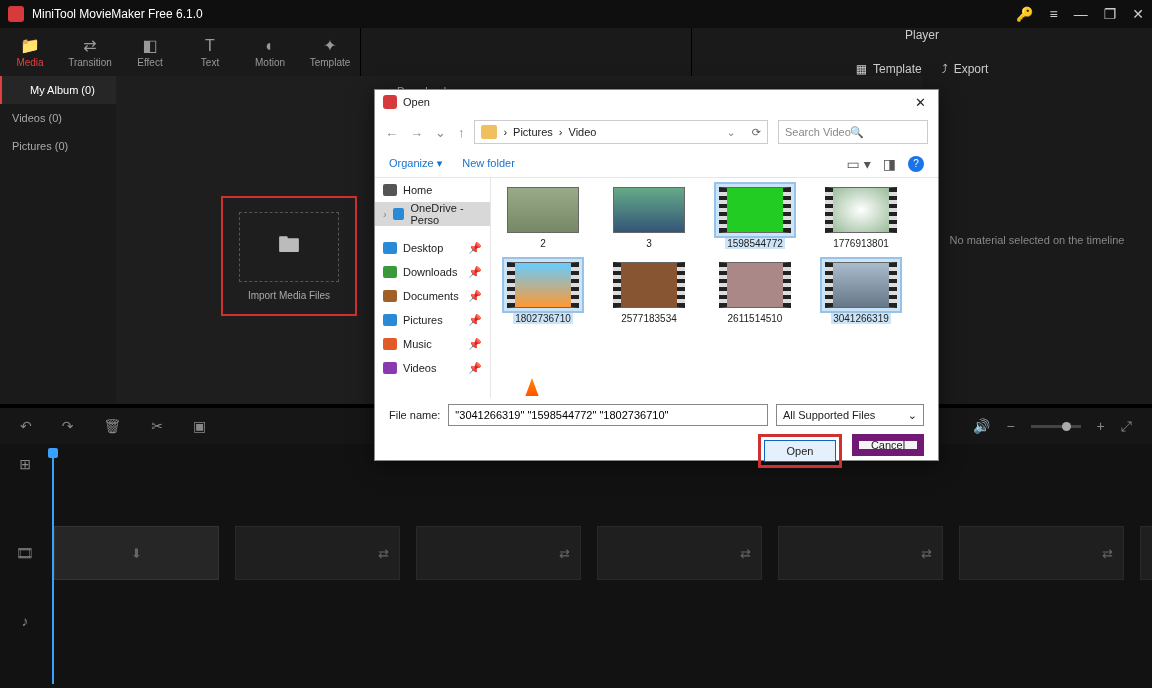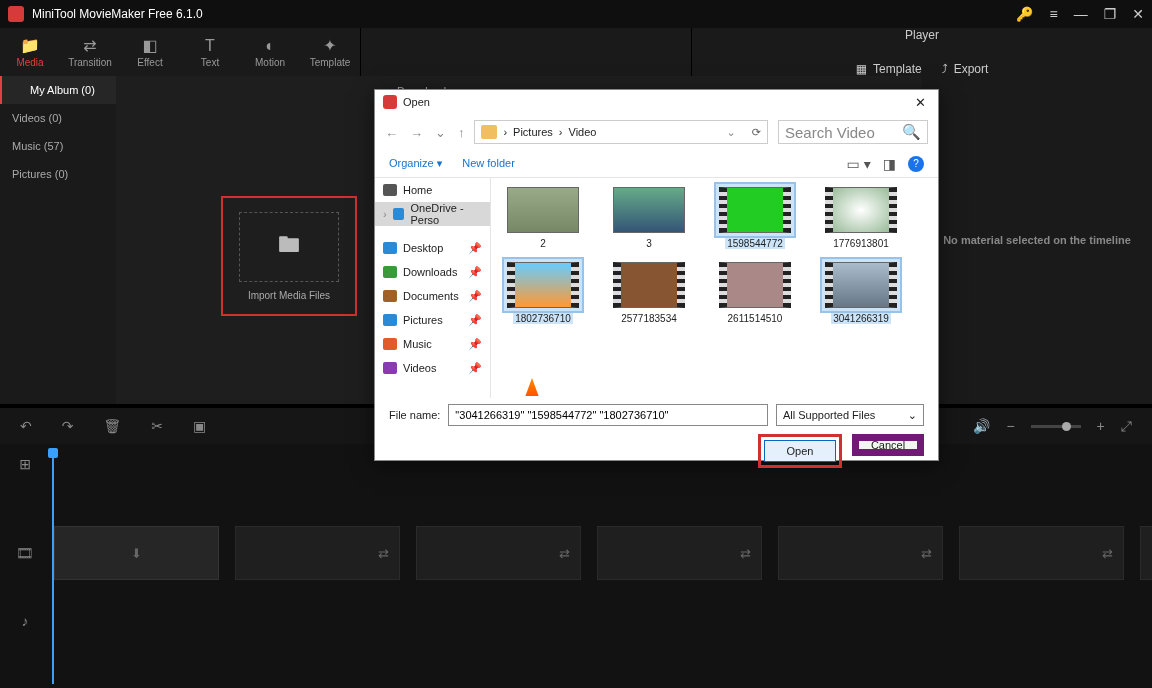--- a/index.html
+++ b/index.html
@@ -33,21 +33,21 @@
 
 
 .media-area { position:absolute; top:76px; left:116px; width:346px; height:328px; background:#1e1e1e; }
 .download-bar { position:absolute; top:0; right:0; padding:8px 16px; font-size:11px; color:#aaa; display:flex; gap:6px; align-items:center; }
 .import-box { position:absolute; top:120px; left:105px; width:136px; height:120px; border:2px solid #d03030; display:flex; flex-direction:column; align-items:center; justify-content:center; gap:8px; }
 .import-inner { width:100px; height:70px; border:1px dashed #555; display:flex; align-items:center; justify-content:center; }
 .import-label { font-size:10px; color:#aaa; }
 
 
 .player-panel { position:absolute; top:76px; left:462px; width:460px; height:328px; background:#1e1e1e; }
-.right-panel { position:absolute; top:76px; left:922px; width:230px; height:328px; background:#1a1a1a; display:flex; align-items:center; justify-content:center; font-size:11px; color:#888; padding:12px; text-align:center;font-weight:bold; }
+.right-panel { position:absolute; top:76px; left:922px; width:230px; height:328px; background:#1a1a1a; display:flex; align-items:center; justify-content:center; font-size:11px; color:#888; padding:12px; text-align:center; }
 
 
 .tl-controls { position:absolute; top:408px; left:0; width:1152px; height:36px; background:#161616; display:flex; align-items:center; padding:0 20px; gap:30px; }
 .tl-controls span { color:#888; font-size:14px; cursor:pointer; }
 .tl-right { margin-left:auto; display:flex; gap:16px; align-items:center; }
 .slider { width:50px; height:3px; background:#444; position:relative; }
 .slider::after { content:""; position:absolute; right:10px; top:-3px; width:9px; height:9px; border-radius:50%; background:#aaa; }
 
 
 .timeline { position:absolute; top:444px; left:0; width:1152px; height:244px; background:#121212; }
@@ -61,21 +61,21 @@
 
 .dialog { position:absolute; top:89px; left:374px; width:565px; height:372px; background:#fff; color:#222; border:1px solid #888; box-shadow:0 4px 20px rgba(0,0,0,.5); font-size:12px; }
 .dlg-title { height:24px; display:flex; align-items:center; padding:0 8px; }
 .dlg-title-logo { width:14px; height:14px; background:#d73a3a; border-radius:3px; margin-right:6px; }
 .dlg-title-text { flex:1; font-size:11px; }
 .dlg-close { font-size:13px; cursor:pointer; padding:0 4px; }
 .dlg-nav { height:36px; display:flex; align-items:center; padding:0 10px; gap:10px; }
 .dlg-nav-btns { display:flex; gap:12px; color:#888; font-size:13px; }
 .breadcrumb { flex:1; height:24px; border:1px solid #ccc; display:flex; align-items:center; padding:0 6px; gap:6px; font-size:11px; }
 .bc-folder { width:16px; height:14px; background:#f0c060; border-radius:2px; }
-.search-box { width:150px; height:24px; border:1px solid #ccc; display:flex; align-items:center; padding:0 6px; color:#888; font-size:15px; justify-content:space-between; }
+.search-box { width:150px; height:24px; border:1px solid #ccc; display:flex; align-items:center; padding:0 6px; color:#888; font-size:11px; justify-content:flex-start; }
 .dlg-toolbar { height:28px; display:flex; align-items:center; padding:0 14px; border-bottom:1px solid #e5e5e5; justify-content:space-between; }
 .dlg-toolbar-left { display:flex; gap:20px; }
 .dlg-toolbar-left span { color:#1a73cc; font-size:11px; cursor:pointer; }
 .dlg-toolbar-right { display:flex; gap:12px; align-items:center; font-size:14px; color:#555; }
 .dlg-help { width:16px;height:16px;border-radius:50%;background:#1a73e8;color:#fff;display:flex;align-items:center;justify-content:center;font-size:10px; }
 
 .dlg-body { display:flex; height:220px; }
 .dlg-side { width:116px; border-right:1px solid #e5e5e5; overflow:hidden; }
 .nav-item { height:24px; display:flex; align-items:center; padding:0 8px; gap:6px; font-size:11px; cursor:pointer; }
 .nav-item.sel { background:#d8d8d8; }
@@ -160,21 +160,20 @@
           <span>⤴</span>
           <span>Export</span>
         </div>
     </div>
   </div>
 </div>
 
 <div class="sidebar">
   <div class="sidebar-item active">My Album (0)</div>
   <div class="sidebar-item">Videos (0)</div>
-  <div class="sidebar-item">Music (57)</div>
   <div class="sidebar-item">Pictures (0)</div>
 </div>
 
 <div class="media-area">
   <div class="download-bar">
       <span>☁</span>
       <span>Download</span>
     </div>
   <div class="import-box">
     <div class="import-inner">

